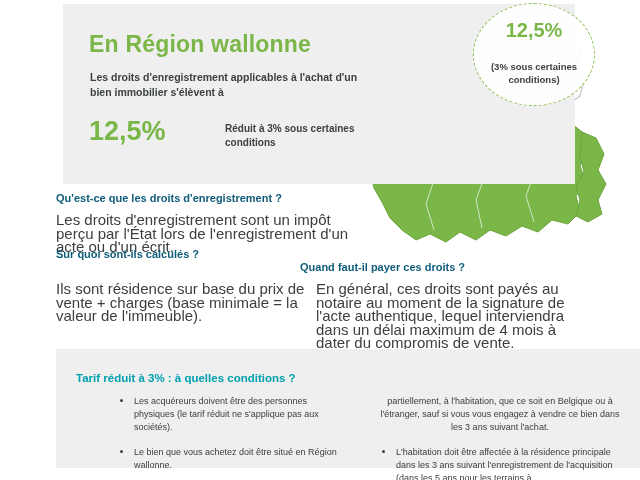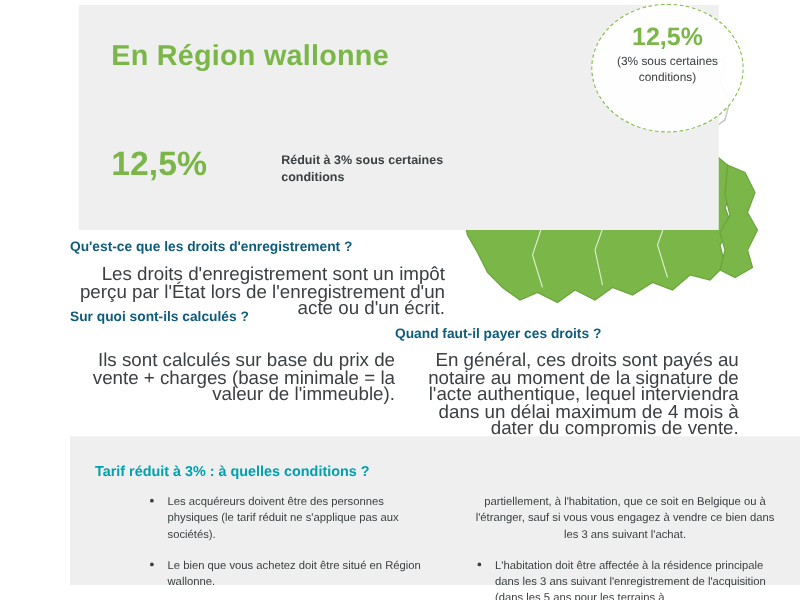--- a/index.html
+++ b/index.html
@@ -79,53 +79,53 @@
     text-align: center;
   }
   .callout-big {
     margin-top: 15px;
     font-size: 20px;
     font-weight: bold;
     color: #7ab648;
     line-height: 22px;
   }
   .callout-small {
-    margin-top: 3px;
+    margin-top: 20px;
     font-size: 9.5px;
-    font-weight: normal;
+    font-weight: bold;
     color: #3c4043;
     line-height: 12.5px;
     padding: 0 12px;
   }
 
   
   .qa {
     position: absolute;
     left: 0; top: 186px;
-    width: 640px; height: 150px; text-align: right;
+    width: 640px; height: 150px;
   }
   .q-title {
     position: absolute;
     font-size: 11px;
     font-weight: bold;
     color: #0f5c7a;
     white-space: nowrap;
   }
   .q-body {
     position: absolute;
     font-size: 15px;
     color: #3c4043;
     line-height: 13.5px;
   }
 
   #q1-title { left: 56px; top: 6px; }
   #q1-body  { left: 56px; top: 27px; width: 300px; }
   #q2-title { left: 56px; top: 62px; }
   #q2-body  { left: 56px; top: 96px; width: 260px; }
-  #q3-title { left: 316px; top: 75px; }
+  #q3-title { left: 300px; top: 75px; }
   #q3-body  { left: 316px; top: 96px; width: 275px; }
 
   
   .cond {
     position: absolute;
     left: 56px; top: 349px;
     width: 584px; height: 119px;
     background: #eeefee;
   }
   .cond-title {
@@ -180,35 +180,36 @@
       <g stroke="#ffffff" stroke-width="0.9" fill="none" opacity="0.75">
         <path d="M98 148 L104 176 L96 200 L104 226"></path>
         <path d="M150 138 L156 168 L146 196 L152 224"></path>
         <path d="M200 136 L206 164 L196 192 L204 218"></path>
       </g>
     </svg>
   </div>
 
   <div class="hero">
     <div class="hero-title">En Région wallonne</div>
+    <div class="hero-lead">Les droits d'enregistrement applicables à l'achat d'un bien immobilier s'élèvent à</div>
     <div class="hero-big">12,5%</div>
     <div class="hero-note">Réduit à 3% sous certaines conditions</div>
   </div>
 
   <div class="callout">
     <div class="callout-big">12,5%</div>
     <div class="callout-small">(3% sous certaines conditions)</div>
   </div>
 
   <div class="qa">
     <div class="q-title" id="q1-title">Qu'est-ce que les droits d'enregistrement ?</div>
     <div class="q-body" id="q1-body">Les droits d'enregistrement sont un impôt perçu par l'État lors de l'enregistrement d'un acte ou d'un écrit.</div>
 
     <div class="q-title" id="q2-title">Sur quoi sont-ils calculés ?</div>
-    <div class="q-body" id="q2-body">Ils sont calculés sur base du prix de vente + charges (base minimale = la valeur de l'immeuble).</div>
+    <div class="q-body" id="q2-body">Ils sont résidence sur base du prix de vente + charges (base minimale = la valeur de l'immeuble).</div>
 
     <div class="q-title" id="q3-title">Quand faut-il payer ces droits ?</div>
     <div class="q-body" id="q3-body">En général, ces droits sont payés au notaire au moment de la signature de l'acte authentique, lequel interviendra dans un délai maximum de 4 mois à dater du compromis de vente.</div>
   </div>
 
   <div class="cond">
     <div class="cond-title">Tarif réduit à 3% : à quelles conditions ?</div>
 
     <div class="cond-col" id="cond-col-left">
       <div class="bullet-row">

